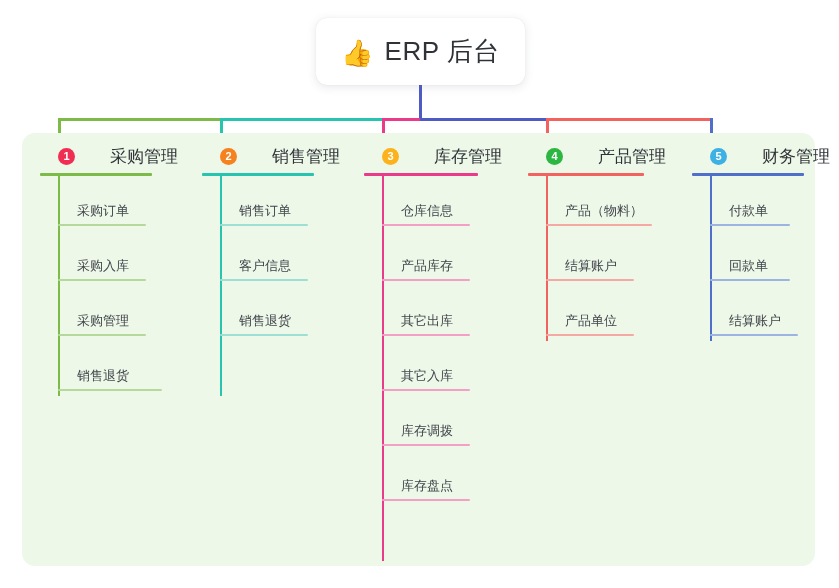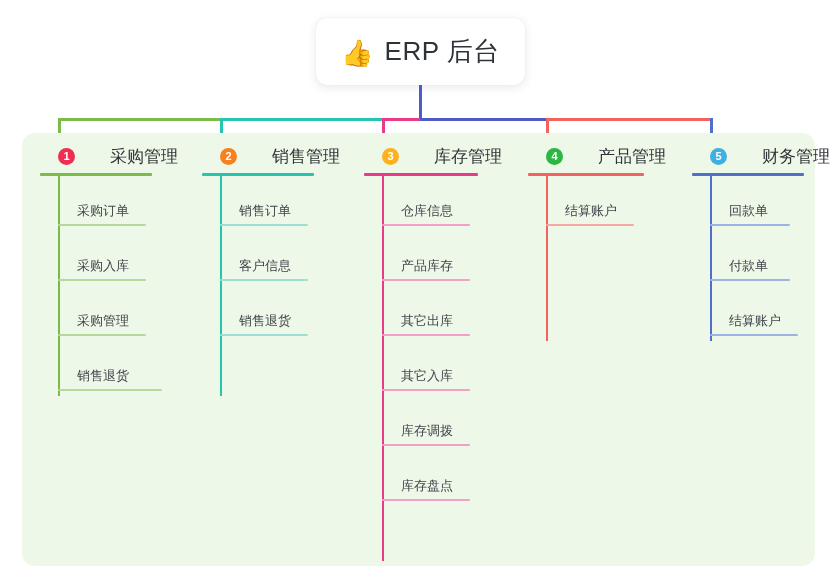--- a/index.html
+++ b/index.html
@@ -237,40 +237,48 @@
     </div>
     <div class="column" style="left: 528px; width: 116px;">
       <div class="col-head">
         <span class="badge" style="background: rgb(44, 183, 66);">4</span>
         <span class="col-title">产品管理</span>
       </div>
       <div class="head-rule" style="background: rgb(242, 98, 95); width: 116px;"></div>
       <div class="branch">
         <div class="spine" style="background: rgb(242, 98, 95); height: 165px;"></div>
         <div class="leaf">
+          <span class="leaf-text">产品（物料）</span>
+          <div class="leaf-rule" style="background: rgb(246, 169, 163); width: 106px;"></div>
+        </div>
+        <div class="leaf">
           <span class="leaf-text">结算账户</span>
           <div class="leaf-rule" style="background: rgb(246, 169, 163); width: 88px;"></div>
         </div>
+        <div class="leaf">
+          <span class="leaf-text">产品单位</span>
+          <div class="leaf-rule" style="background: rgb(246, 169, 163); width: 88px;"></div>
+        </div>
       </div>
     </div>
     <div class="column" style="left: 692px; width: 112px;">
       <div class="col-head">
         <span class="badge" style="background: rgb(61, 177, 227);">5</span>
         <span class="col-title">财务管理</span>
       </div>
       <div class="head-rule" style="background: rgb(79, 111, 203); width: 112px;"></div>
       <div class="branch">
         <div class="spine" style="background: rgb(79, 111, 203); height: 165px;"></div>
         <div class="leaf">
+          <span class="leaf-text">付款单</span>
+          <div class="leaf-rule" style="background: rgb(157, 180, 226); width: 80px;"></div>
+        </div>
+        <div class="leaf">
           <span class="leaf-text">回款单</span>
           <div class="leaf-rule" style="background: rgb(157, 180, 226); width: 80px;"></div>
         </div>
         <div class="leaf">
-          <span class="leaf-text">付款单</span>
-          <div class="leaf-rule" style="background: rgb(157, 180, 226); width: 80px;"></div>
-        </div>
-        <div class="leaf">
           <span class="leaf-text">结算账户</span>
           <div class="leaf-rule" style="background: rgb(157, 180, 226); width: 88px;"></div>
         </div>
       </div>
     </div>
   </div>
 
 </body></html>

